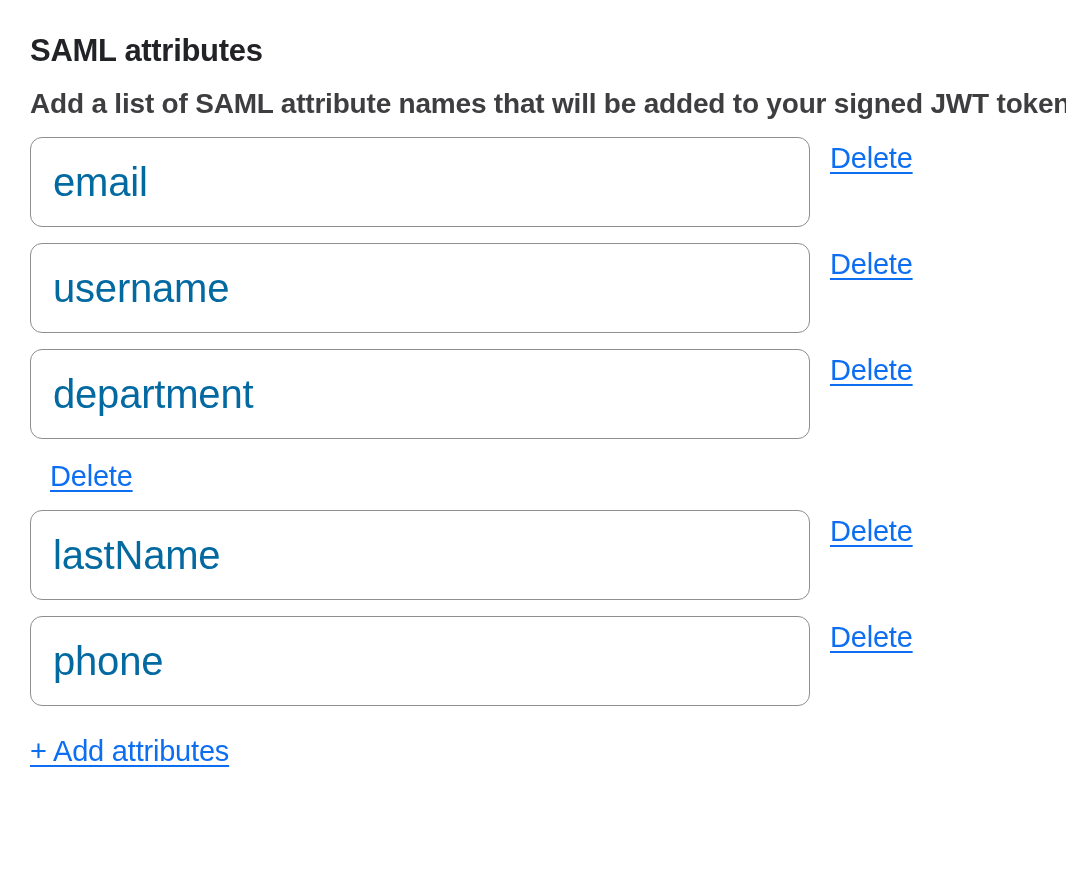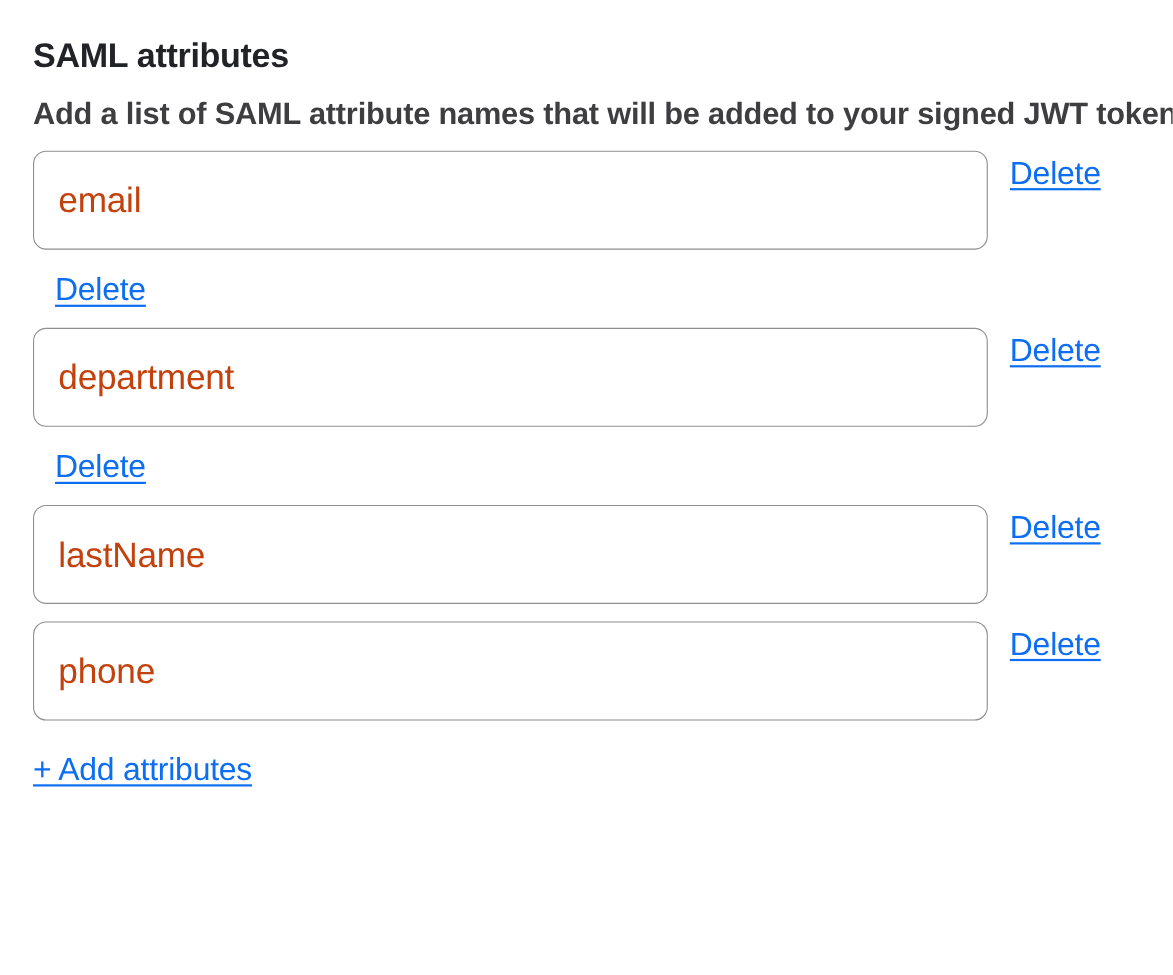--- a/index.html
+++ b/index.html
@@ -7,22 +7,21 @@
     padding: 0;
   }
   body {
     width: 1066px;
     height: 886px;
     background: #ffffff;
     overflow: hidden;
     font-family: "Liberation Sans", "DejaVu Sans", sans-serif;
   }
   .section {
-    padding: 16px 30px 0 30px;
-    margin-top: 16px;
+    padding: 32px 30px 0 30px;
   }
   .section-title {
     margin: 0;
     font-size: 31px;
     line-height: 37px;
     font-weight: 700;
     letter-spacing: -0.3px;
     color: #222326;
   }
   .section-desc {
@@ -41,31 +40,31 @@
   }
   .attr-row {
     display: flex;
     align-items: flex-start;
     margin-bottom: 16px;
   }
   .attr-row:last-child {
     margin-bottom: 0;
   }
   .attr-input {
-    width: 868px;
+    width: 780px;
     height: 90px;
     box-sizing: border-box;
     border: 1.5px solid #8e8e93;
     border-radius: 12px;
     padding: 0 22px;
     background: #ffffff;
     font-family: inherit;
-    font-size: 32px;
+    font-size: 40px;
     letter-spacing: -0.2px;
-    color: #c2410c;
+    color: #0369a1;
     outline: none;
   }
   .link {
     color: #0d6ef2;
     font-size: 29px;
     line-height: 35px;
     letter-spacing: -0.2px;
     text-decoration-thickness: 2px;
     text-underline-offset: 4px;
     cursor: pointer;
@@ -92,20 +91,21 @@
   </div>
 
   <div class="attr-rows">
 
     <div class="attr-row">
       <input type="text" class="attr-input" value="email" style="">
       <a href="#" class="link delete-link">Delete</a>
     </div>
 
     <div class="attr-row">
+      <input type="text" class="attr-input" value="username" style="">
       <a href="#" class="link delete-link">Delete</a>
     </div>
 
     <div class="attr-row">
       <input type="text" class="attr-input" value="department" style="">
       <a href="#" class="link delete-link">Delete</a>
     </div>
 
     <div class="attr-row">
       <a href="#" class="link delete-link">Delete</a>

